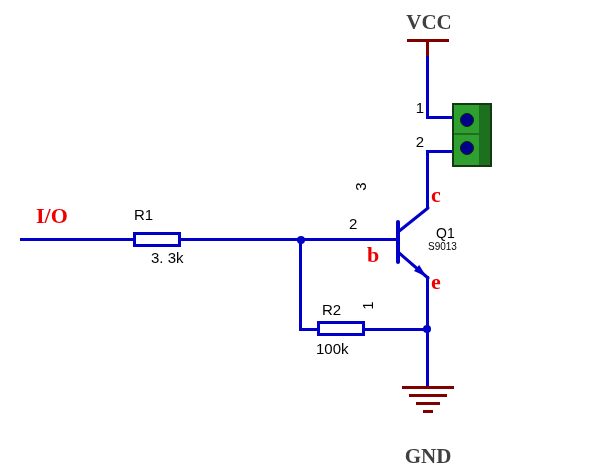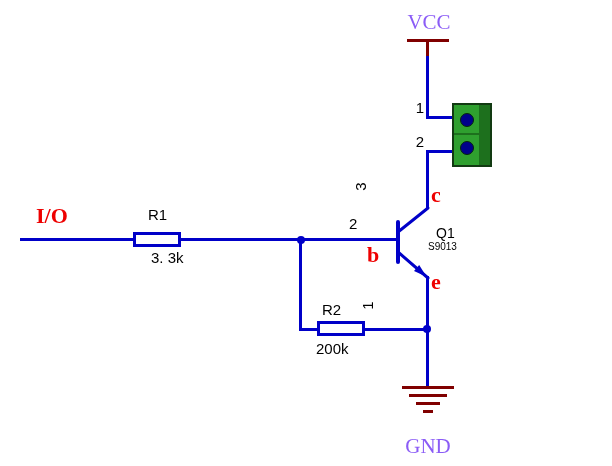--- a/index.html
+++ b/index.html
@@ -6,21 +6,21 @@
   #canvas{
     position:relative;width:612px;height:466px;background:#ffffff;
     font-family:"Liberation Sans",sans-serif;overflow:hidden;
   }
   .abs{position:absolute;}
   .wire{position:absolute;background:#0000c8;}
   .dark{background:#800000;}
   .dot{position:absolute;width:8px;height:8px;border-radius:50%;background:#0000c8;}
   .res{position:absolute;width:48px;height:15px;border:3px solid #0000c8;background:#fff;box-sizing:border-box;}
   .lbl{position:absolute;color:#000;font-size:15px;line-height:1;white-space:nowrap;}
-  .power{position:absolute;color:#8b5cf6;font-family:"Liberation Serif",serif;font-size:21px;line-height:1;white-space:nowrap;}
+  .power{position:absolute;color:#404040;font-family:"Liberation Serif",serif;font-size:21px;line-height:1;white-space:nowrap;font-weight:bold;}
   .redlbl{position:absolute;color:#ee0000;font-family:"Liberation Serif",serif;font-weight:700;font-size:22px;line-height:1;white-space:nowrap;}
   .rot{transform:rotate(-90deg);transform-origin:center center;}
   .block{position:absolute;left:452px;top:103px;width:40px;height:64px;background:#2fa02f;border:2px solid #123a12;box-sizing:border-box;}
   .blockband{position:absolute;left:479px;top:105px;width:11px;height:60px;background:#1d701d;}
   .blockdiv{position:absolute;left:454px;top:133px;width:25px;height:2px;background:#1d701d;}
   .pinhole{position:absolute;width:14px;height:14px;border-radius:50%;background:#00008b;border:1px solid #05250b;box-sizing:border-box;}
 </style>
 </head>
 <body>
 
@@ -44,32 +44,32 @@
   <div class="pinhole" style="left:460px;top:113px;"></div>
   <div class="pinhole" style="left:460px;top:141px;"></div>
 
   <div class="lbl" style="left:408px;top:100px;width:16px;text-align:right;">1</div>
   <div class="lbl" style="left:408px;top:134px;width:16px;text-align:right;">2</div>
 
   <div class="redlbl" style="left:36px;top:205px;font-size:22px;">I/O</div>
   <div class="wire" style="left:20px;top:238px;width:113px;height:3px;"></div>
 
   <div class="res" style="left:133px;top:232px;"></div>
-  <div class="lbl" style="left:148px;top:207px;">R1</div>
+  <div class="lbl" style="left:134px;top:207px;">R1</div>
   <div class="lbl" style="left:129px;top:250px;margin-left:22px;">3. 3k</div>
   <div class="wire" style="left:181px;top:238px;width:123px;height:3px;"></div>
 
   <div class="dot" style="left:297px;top:236px;"></div>
   <div class="wire" style="left:300px;top:238px;width:98px;height:3px;"></div>
   <div class="wire" style="left:299px;top:240px;width:3px;height:90px;"></div>
 
   <div class="wire" style="left:299px;top:328px;width:18px;height:3px;"></div>
   <div class="res" style="left:317px;top:321px;"></div>
   <div class="lbl" style="left:322px;top:302px;">R2</div>
-  <div class="lbl" style="left:316px;top:341px;">200k</div>
+  <div class="lbl" style="left:316px;top:341px;">100k</div>
   <div class="wire" style="left:365px;top:328px;width:63px;height:3px;"></div>
   <div class="dot" style="left:423px;top:325px;"></div>
 
   <svg class="abs" style="left:390px;top:200px;" width="50" height="90" viewBox="0 0 50 90">
     <line x1="8" y1="22" x2="8" y2="62" stroke="#0000c8" stroke-width="4" stroke-linecap="round"></line>
     <line x1="8" y1="32" x2="38" y2="8" stroke="#0000c8" stroke-width="3" stroke-linecap="round"></line>
     <line x1="8" y1="52" x2="38" y2="78" stroke="#0000c8" stroke-width="3" stroke-linecap="round"></line>
     <polygon points="36.5,76.7 24,71.1 29.2,65.1" fill="#0000c8"></polygon>
   </svg>
 
@@ -81,15 +81,15 @@
   <div class="redlbl" style="left:367px;top:244px;">b</div>
   <div class="redlbl" style="left:431px;top:184px;">c</div>
   <div class="redlbl" style="left:431px;top:271px;">e</div>
   <div class="lbl" style="left:436px;top:226px;font-size:14px;">Q1</div>
   <div class="lbl" style="left:428px;top:242px;font-size:10px;">S9013</div>
 
   <div class="abs dark" style="left:402px;top:386px;width:52px;height:3px;"></div>
   <div class="abs dark" style="left:409px;top:394px;width:38px;height:3px;"></div>
   <div class="abs dark" style="left:416px;top:402px;width:24px;height:3px;"></div>
   <div class="abs dark" style="left:423px;top:410px;width:10px;height:3px;"></div>
-  <div class="power" style="left:398px;top:436px;width:60px;text-align:center;">GND</div>
+  <div class="power" style="left:398px;top:446px;width:60px;text-align:center;">GND</div>
 
 </div>
 
 </body></html>

